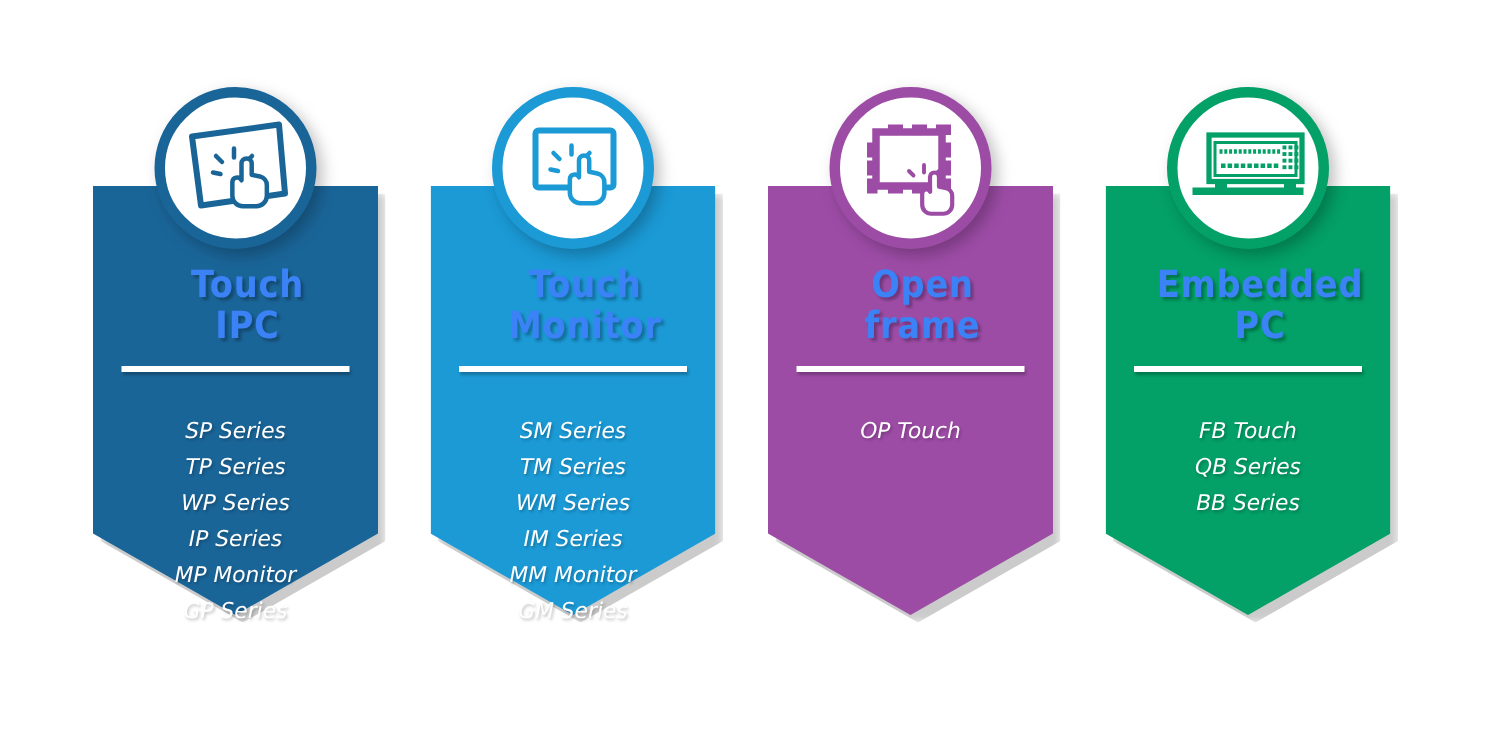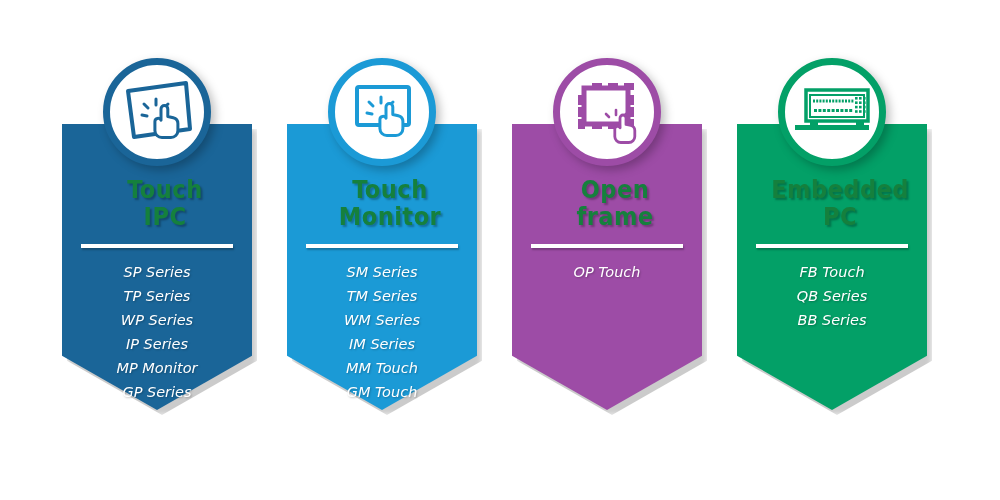--- a/index.html
+++ b/index.html
@@ -58,34 +58,34 @@
     position:absolute;
     left:0;right:0;top:52px;
     text-align:center;
   }
   .title{
     font-family:"DejaVu Sans", sans-serif;
     font-weight:bold;
     font-size:25px;
     line-height:27px;
     letter-spacing:.5px;
-    color:#15803d;
+    color:#3b82f6;
     text-shadow:2px 2px 2px rgba(0,0,0,.28);
     padding:0 6px;
     font-stretch:condensed;
     margin-left:16px;
   }
   .divider{
     width:152px;height:4px;
     background:#ffffff;
     margin:14px auto 0 auto;
     box-shadow:1px 2px 2px rgba(0,0,0,.25);
   }
   .series-list{
-    margin-top:12px;
+    margin-top:28px;
     padding:0;
     list-style:none;
   }
   .series-list li{
     font-family:"DejaVu Sans", sans-serif;
     font-style:italic;
     font-size:14.5px;
     line-height:24px;
     color:#ffffff;
     text-shadow:1px 1px 2px rgba(0,0,0,.25);
@@ -164,22 +164,22 @@
       <div class="title">
           <div>Touch</div>
           <div>Monitor</div>
         </div>
       <div class="divider"></div>
       <ul class="series-list">
           <li>SM Series</li>
           <li>TM Series</li>
           <li>WM Series</li>
           <li>IM Series</li>
-          <li>MM Touch</li>
-          <li>GM Touch</li>
+          <li>MM Monitor</li>
+          <li>GM Series</li>
         </ul>
     </div>
   </div>
     <div class="banner" style="left: 512px;">
     <div class="shadow-shape" style="background:#555;clip-path:polygon(0 0, 100% 0, 100% 81%, 50% 100%, 0 81%);-webkit-clip-path:polygon(0 0, 100% 0, 100% 81%, 50% 100%, 0 81%);"></div>
     <div class="body-shape" style="background:#9d4ca6;clip-path:polygon(0 0, 100% 0, 100% 81%, 50% 100%, 0 81%);-webkit-clip-path:polygon(0 0, 100% 0, 100% 81%, 50% 100%, 0 81%);"></div>
 
     <div class="medallion-shadow"></div>
     <div class="medallion" style="border-color:#9d4ca6;">
       <div class="icon-wrap">

